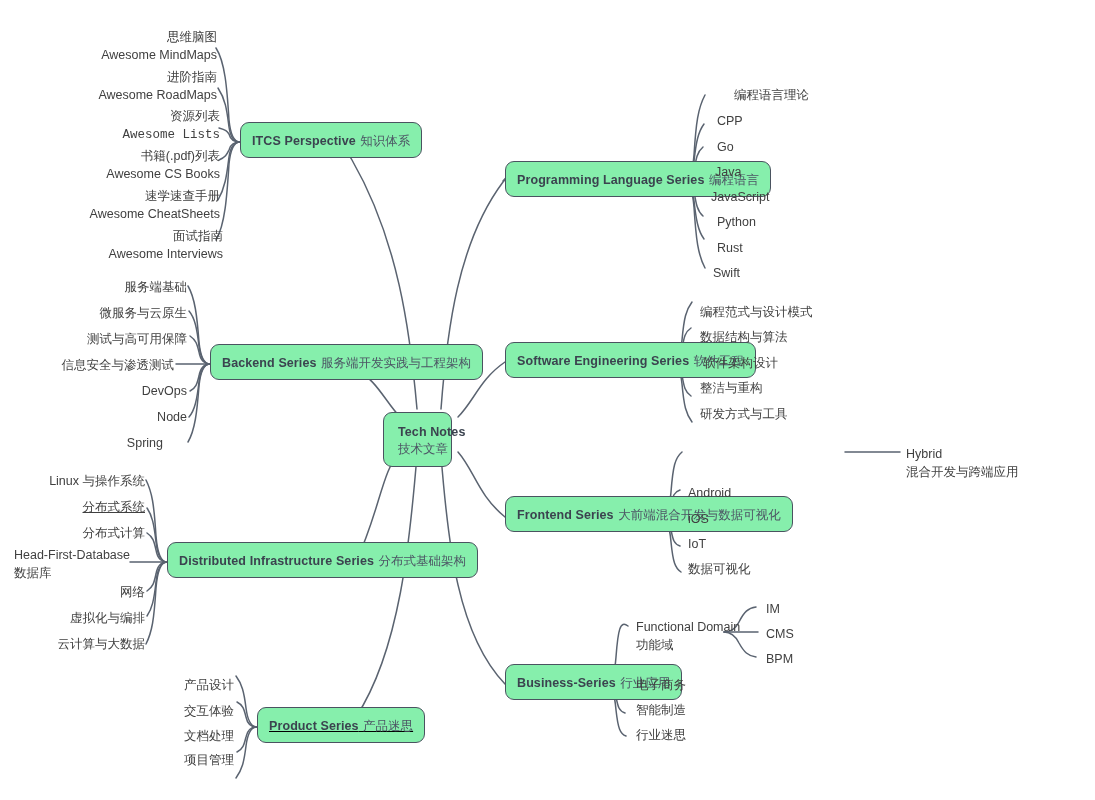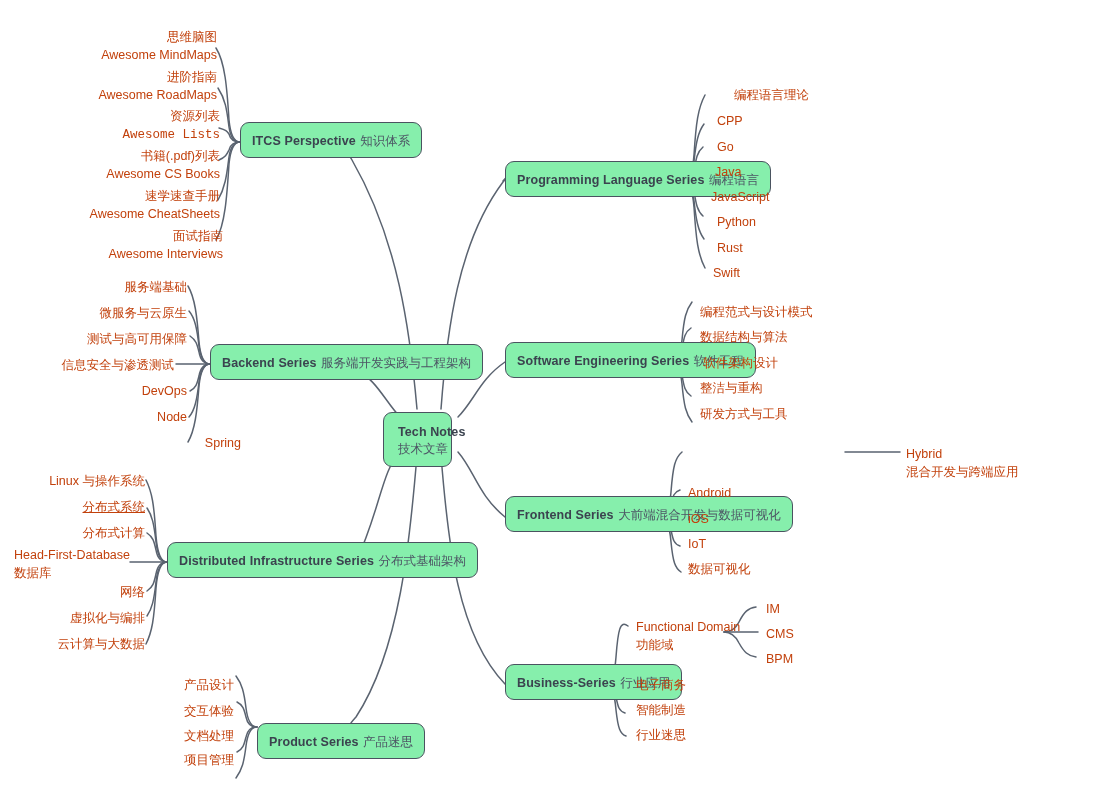--- a/index.html
+++ b/index.html
@@ -51,21 +51,21 @@
     text-align: center;
     border-width: 1.8px;
     padding: 7px 14px 8px 14px;
   }
   .node.center .t1 { font-size: 12.5px; }
   .node.center .t2 { font-size: 12.5px; }
 
   .leaf {
     position: absolute;
     font-size: 12.5px;
-    color: #c2410c;
+    color: #404040;
     line-height: 1.45;
     white-space: nowrap;
   }
   .leaf.r { text-align: right; }
   .leaf.l { text-align: left; }
   .leaf .ln { display: block; }
 </style>
 </head>
 <body>
 
@@ -191,21 +191,21 @@
   <div class="node" style="left:210px; top:344px;">
     <span class="t1 ln">Backend Series</span>
     <span class="t2 ln">服务端开发实践与工程架构</span>
   </div>
 
   <div class="node" style="left:167px; top:542px;">
     <span class="t1 ln">Distributed Infrastructure Series</span>
     <span class="t2 ln">分布式基础架构</span>
   </div>
 
-  <div class="node" style="left:257px; top:723px;">
+  <div class="node" style="left:257px; top:707px;text-decoration:underline;">
     <span class="t1 ln">Product Series</span>
     <span class="t2 ln">产品迷思</span>
   </div>
 
   <div class="node" style="left:505px; top:161px;">
     <span class="t1 ln">Programming Language Series</span>
     <span class="t2 ln">编程语言</span>
   </div>
 
   <div class="node" style="left:505px; top:342px;">
@@ -259,21 +259,21 @@
   </div>
   <div class="leaf r" style="right:921px; top:356px;">
     <span class="ln">信息安全与渗透测试</span>
   </div>
   <div class="leaf r" style="right:908px; top:382px;">
     <span class="ln">DevOps</span>
   </div>
   <div class="leaf r" style="right:908px; top:408px;">
     <span class="ln">Node</span>
   </div>
-  <div class="leaf r" style="right:854px; top:434px;">
+  <div class="leaf r" style="right:932px; top:434px;">
     <span class="ln">Spring</span>
   </div>
 
   <div class="leaf r" style="right:950px; top:472px;">
     <span class="ln">Linux 与操作系统</span>
   </div>
   <div class="leaf r" style="right:950px; top:498px;text-decoration:underline;">
     <span class="ln">分布式系统</span>
   </div>
   <div class="leaf r" style="right:950px; top:524px;">

